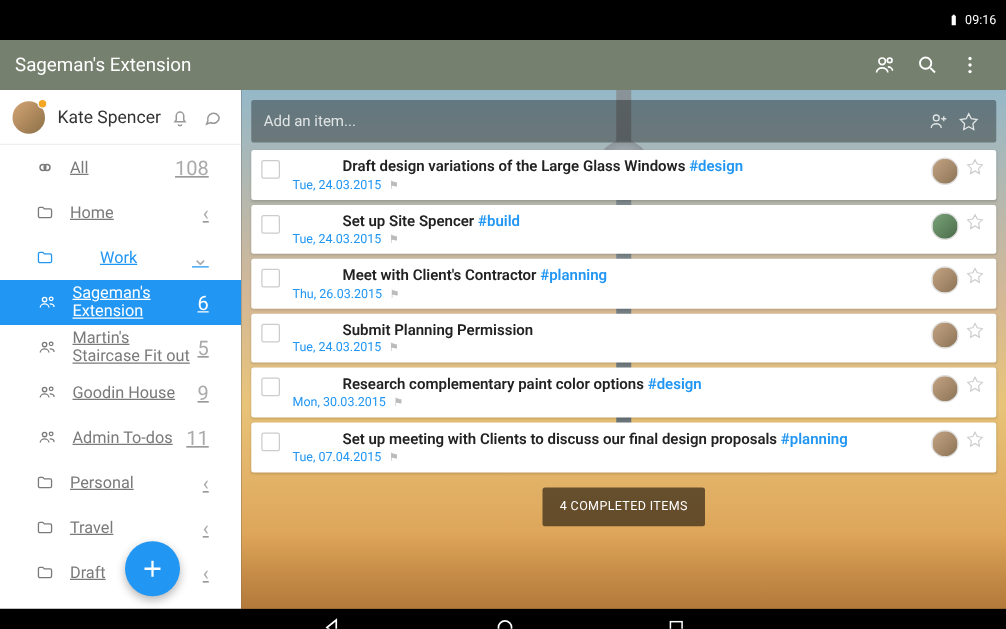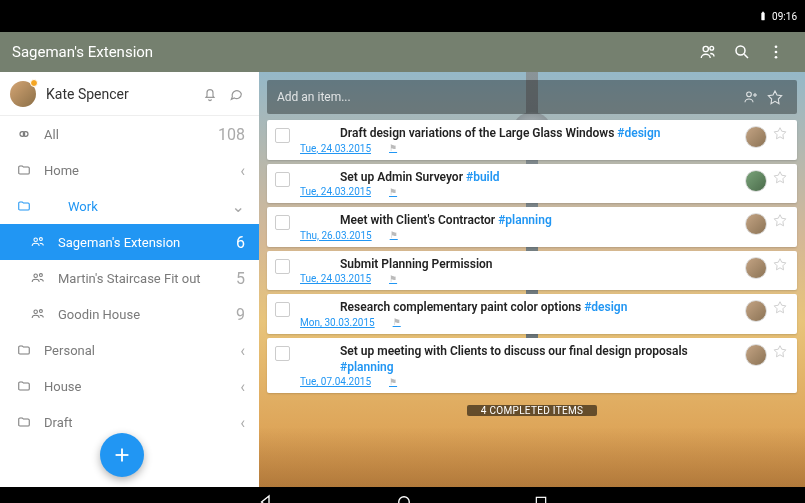--- a/index.html
+++ b/index.html
@@ -2,28 +2,28 @@
 <html><head>
 <meta charset="utf-8">
 <style>
 * { margin: 0; padding: 0; box-sizing: border-box; font-family: -apple-system, BlinkMacSystemFont, "Segoe UI", Roboto, sans-serif; }
 body { width: 805px; height: 503px; background: #000; overflow: hidden; }
 .statusbar { height: 18px; background: #000; color: #fff; display: flex; justify-content: flex-end; align-items: center; padding: 16px 8px; font-size: 10px; gap: 4px; }
 .appbar { height: 40px; background: #75806f; color: #fff; display: flex; align-items: center; padding: 0 12px; }
 .appbar-title { font-size: 15px; font-weight: 400; flex: 1; }
 .appbar-icon { width: 34px; height: 34px; display: flex; align-items: center; justify-content: center; cursor: pointer; }
 .content { display: flex; height: 415px; }
-.sidebar { width: 259px; background: #fff; display: flex; flex-direction: column; position: relative; justify-content: flex-end; }
+.sidebar { width: 193px; background: #fff; display: flex; flex-direction: column; position: relative; justify-content: flex-end; }
 .user-row { height: 44px; display: flex; align-items: center; padding: 0 10px; border-bottom: 1px solid #eee; }
 .avatar { width: 26px; height: 26px; border-radius: 50%; background: linear-gradient(135deg,#d4a574,#8b6f47); margin-right: 10px; position: relative; }
 .avatar-dot { position: absolute; top: -2px; right: -2px; width: 8px; height: 8px; border-radius: 50%; background: #f5a623; border: 1px solid #fff; }
 .user-name { font-size: 14px; color: #333; flex: 1; }
 .user-icon { width: 26px; height: 26px; display: flex; align-items: center; justify-content: center; color: #888; cursor: pointer; }
 .nav-list { flex: 1; overflow: hidden; }
-.nav-item { height: 36px; display: flex; align-items: center; padding: 0 14px; font-size: 13px; color: #7a7a7a; cursor: pointer; }
+.nav-item { height: 36px; display: flex; align-items: center; padding: 0 26px; font-size: 13px; color: #7a7a7a; cursor: pointer; text-decoration: underline; }
 .nav-item.active { background: #2196f3; color: #fff; }
 .nav-item.expanded { color: #2196f3; gap: 24px; }
 .nav-icon { width: 20px; display: flex; align-items: center; justify-content: center; margin-right: 10px; }
 .nav-label { flex: 1; }
 .nav-meta { font-size: 16px; color: #aaa; }
 .nav-item.active .nav-meta { color: #fff; }
 .nav-item.sub { padding-left: 28px; }
 .fab { position: absolute; bottom: 10px; left: 100px; width: 44px; height: 44px; border-radius: 50%; background: #2196f3; color: #fff; display: flex; align-items: center; justify-content: center; font-size: 26px; box-shadow: 0 3px 8px rgba(0,0,0,0.3); cursor: pointer; }
 .main { flex: 1; background: linear-gradient(180deg, #95b8c8 0%, #d4b896 40%, #e8c47a 60%, #d89548 100%); position: relative; overflow: hidden; }
 .tower { position: absolute; left: 50%; transform: translateX(-50%); top: 0; width: 12px; height: 280px; background: linear-gradient(180deg, #8a9498, #6a7478); }
@@ -32,26 +32,26 @@
 .main-inner { position: relative; padding: 8px; }
 .add-bar { height: 34px; background: rgba(0,0,0,0.35); border-radius: 2px; display: flex; align-items: center; padding: 0 10px; margin-bottom: 6px; }
 .add-input { flex: 1; background: transparent; border: none; color: #fff; font-size: 12px; outline: none; }
 .add-input::placeholder { color: rgba(255,255,255,0.8); }
 .add-icon { width: 24px; height: 24px; display: flex; align-items: center; justify-content: center; color: rgba(255,255,255,0.7); cursor: pointer; }
 .task-card { background: #fff; border-radius: 2px; margin-bottom: 4px; padding: 6px 8px; display: flex; align-items: flex-start; box-shadow: 0 1px 2px rgba(0,0,0,0.15); }
 .task-check { width: 15px; height: 15px; border: 1.5px solid #ccc; border-radius: 2px; margin-top: 2px; margin-right: 10px; cursor: pointer; flex-shrink: 0; }
 .task-body { flex: 1; min-width: 0; }
 .task-title { font-size: 12px; color: #222; font-weight: 600; line-height: 1.3; padding-left: 40px; }
 .task-tag { color: #2196f3; font-weight: 600; }
-.task-meta { font-size: 10px; color: #2196f3; margin-top: 1px; display: flex; align-items: center; gap: 18px; text-decoration: underline; }
+.task-meta { font-size: 10px; color: #2196f3; margin-top: 1px; display: flex; align-items: center; gap: 6px; }
 .task-meta .flag { color: #bbb; font-size: 9px; }
 .task-avatar { width: 22px; height: 22px; border-radius: 50%; background: linear-gradient(135deg,#c4a484,#8b7355); margin-left: 8px; flex-shrink: 0; border: 1px solid #ddd; }
 .task-avatar.v2 { background: linear-gradient(135deg,#7aa37a,#4a6b4a); }
 .task-star { width: 18px; display: flex; align-items: center; justify-content: center; color: #ccc; margin-left: 4px; cursor: pointer; }
-.completed-pill { margin: 12px auto 0; width: fit-content; padding: 0 14px; background: rgba(0,0,0,0.55); color: #fff; font-size: 10px; border-radius: 2px; cursor: pointer; letter-spacing: 0.3px; }
+.completed-pill { margin: 12px auto 0; width: fit-content; padding: 10px 14px; background: rgba(0,0,0,0.55); color: #fff; font-size: 10px; border-radius: 2px; cursor: pointer; letter-spacing: 0.3px; }
 .navbar { height: 30px; background: #000; display: flex; align-items: center; justify-content: center; gap: 120px; color: #fff; }
 .navbtn { cursor: pointer; }
 svg { display: block; }
 </style>
 </head>
 <body>
 
 <div class="statusbar">
   <span>
     <svg width="10" height="10" viewBox="0 0 24 24" fill="#fff">
@@ -162,36 +162,48 @@
             <svg width="14" height="14" viewBox="0 0 24 24" fill="none" stroke="currentColor" stroke-width="1.8">
               <circle cx="8" cy="8" r="3"></circle>
               <path d="M2 19c0-3 3-5 6-5s6 2 6 5"></path>
               <circle cx="17" cy="7" r="2.5"></circle>
               <path d="M15 14c3 0 6 1.5 6 4"></path>
             </svg>
           </span>
           <span class="nav-label">Goodin House</span>
           <span class="nav-meta">9</span>
         </div>
+        <div class="nav-item sub">
+          <span class="nav-icon">
+            <svg width="14" height="14" viewBox="0 0 24 24" fill="none" stroke="currentColor" stroke-width="1.8">
+              <circle cx="8" cy="8" r="3"></circle>
+              <path d="M2 19c0-3 3-5 6-5s6 2 6 5"></path>
+              <circle cx="17" cy="7" r="2.5"></circle>
+              <path d="M15 14c3 0 6 1.5 6 4"></path>
+            </svg>
+          </span>
+          <span class="nav-label">Admin To-dos</span>
+          <span class="nav-meta">11</span>
+        </div>
         <div class="nav-item">
           <span class="nav-icon">
             <svg width="14" height="14" viewBox="0 0 24 24" fill="none" stroke="currentColor" stroke-width="1.8">
               <path d="M3 7a2 2 0 012-2h4l2 2h8a2 2 0 012 2v8a2 2 0 01-2 2H5a2 2 0 01-2-2V7z"></path>
             </svg>
           </span>
           <span class="nav-label">Personal</span>
           <span class="nav-meta">‹</span>
         </div>
         <div class="nav-item">
           <span class="nav-icon">
             <svg width="14" height="14" viewBox="0 0 24 24" fill="none" stroke="currentColor" stroke-width="1.8">
               <path d="M3 7a2 2 0 012-2h4l2 2h8a2 2 0 012 2v8a2 2 0 01-2 2H5a2 2 0 01-2-2V7z"></path>
             </svg>
           </span>
-          <span class="nav-label">House</span>
+          <span class="nav-label">Travel</span>
           <span class="nav-meta">‹</span>
         </div>
         <div class="nav-item">
           <span class="nav-icon">
             <svg width="14" height="14" viewBox="0 0 24 24" fill="none" stroke="currentColor" stroke-width="1.8">
               <path d="M3 7a2 2 0 012-2h4l2 2h8a2 2 0 012 2v8a2 2 0 01-2 2H5a2 2 0 01-2-2V7z"></path>
             </svg>
           </span>
           <span class="nav-label">Draft</span>
           <span class="nav-meta">‹</span>
@@ -238,21 +250,21 @@
             <div class="task-avatar "></div>
             <div class="task-star">
               <svg width="14" height="14" viewBox="0 0 24 24" fill="none" stroke="#ccc" stroke-width="1.6">
                 <polygon points="12,3 15,9 22,10 17,15 18,22 12,18.5 6,22 7,15 2,10 9,9"></polygon>
               </svg>
             </div>
           </div>
           <div class="task-card">
             <div class="task-check"></div>
             <div class="task-body">
-              <div class="task-title"><span>Set up Admin Surveyor </span><span class="task-tag">#build</span></div>
+              <div class="task-title"><span>Set up Site Spencer </span><span class="task-tag">#build</span></div>
               <div class="task-meta">
                 <span>Tue, 24.03.2015</span>
                 <span class="flag">⚑</span>
               </div>
             </div>
             <div class="task-avatar v2"></div>
             <div class="task-star">
               <svg width="14" height="14" viewBox="0 0 24 24" fill="none" stroke="#ccc" stroke-width="1.6">
                 <polygon points="12,3 15,9 22,10 17,15 18,22 12,18.5 6,22 7,15 2,10 9,9"></polygon>
               </svg>

